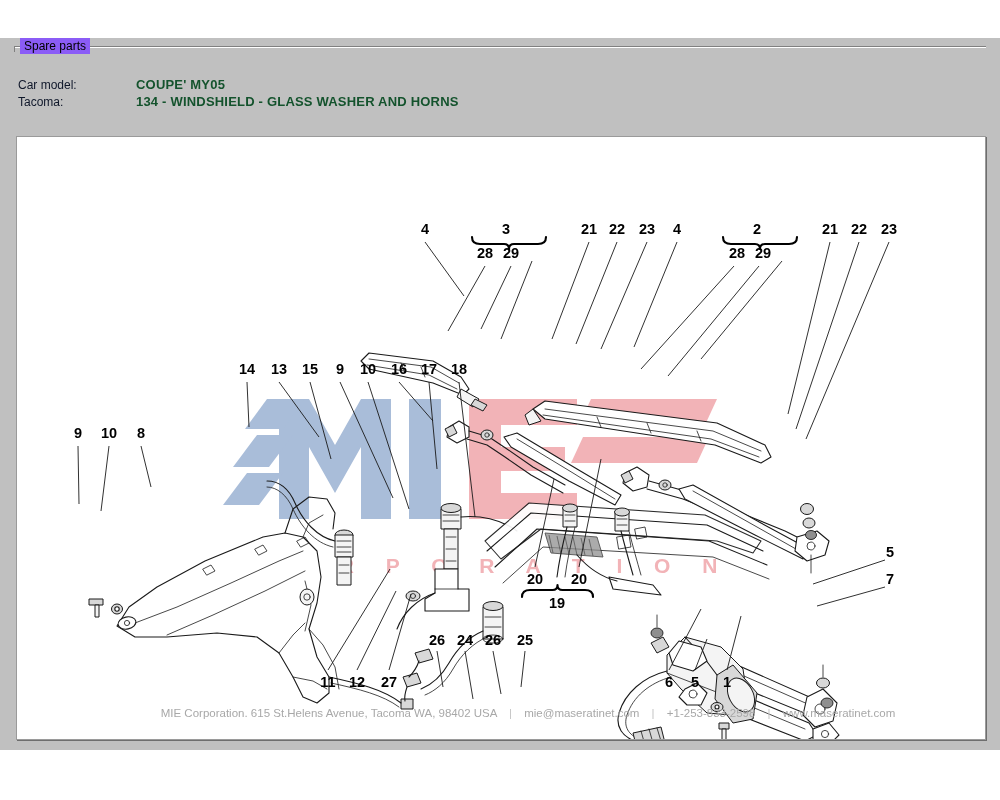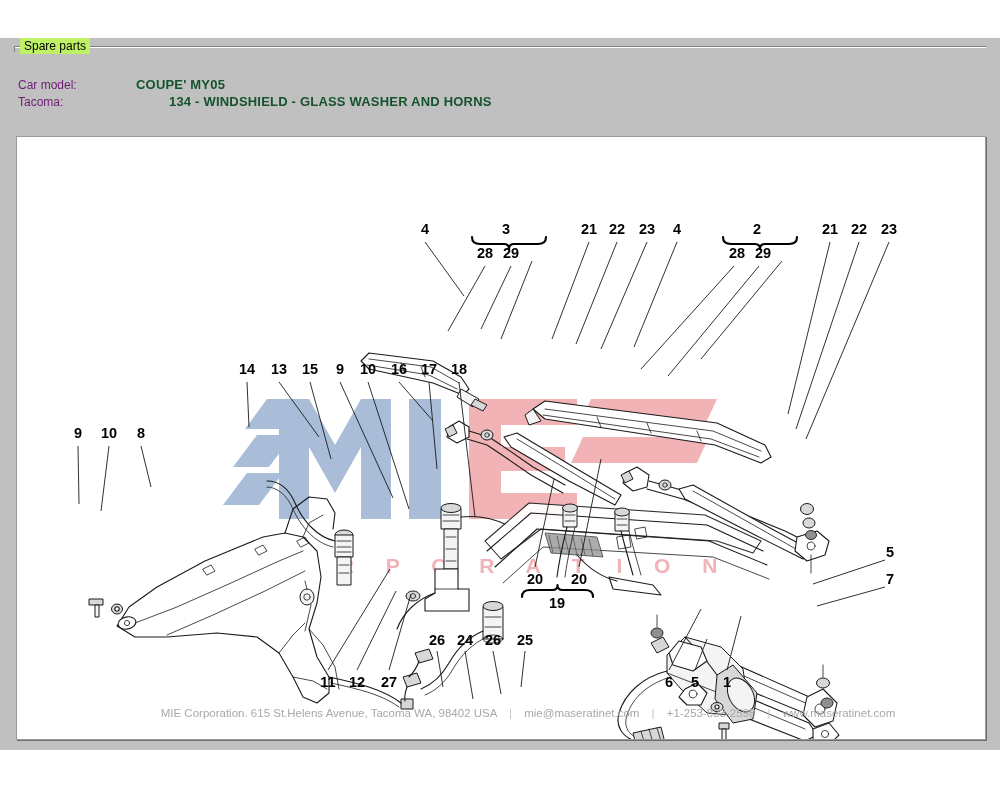--- a/index.html
+++ b/index.html
@@ -36,32 +36,32 @@
   }
   .groupbox-left {
     position: absolute;
     left: 14px; top: 8px;
     width: 0; height: 6px;
     border-left: 1px solid #808080;
   }
   .groupbox-title {
     position: absolute;
     left: 20px; top: 0px;
-    background: #bef264;
+    background: #8b5cf6;
     padding: 0 4px;
     font-size: 12px;
     color: #000;
     line-height: 16px;
     white-space: nowrap;
   }
   
   .hdr-label {
     position: absolute;
     font-size: 12px;
-    color: #701a75;
+    color: #0f172a;
     white-space: nowrap;
   }
   .hdr-value {
     position: absolute;
     font-size: 13px;
     font-weight: bold;
     color: #14532d;
     letter-spacing: 0.2px;
     white-space: nowrap;
   }
@@ -106,21 +106,21 @@
 
     <div class="groupbox"></div>
     <div class="groupbox-shadow"></div>
     <div class="groupbox-left"></div>
     <div class="groupbox-title">Spare parts</div>
 
     <div class="hdr-label" style="left:18px; top:40px;">Car model:</div>
     <div class="hdr-value" style="left:136px; top:39px;">COUPE' MY05</div>
 
     <div class="hdr-label" style="left:18px; top:57px;">Tacoma:</div>
-    <div class="hdr-value" style="left:136px; top:56px;margin-left:33px;">134 - WINDSHIELD - GLASS WASHER AND HORNS</div>
+    <div class="hdr-value" style="left:136px; top:56px;">134 - WINDSHIELD - GLASS WASHER AND HORNS</div>
 
     <div class="sheet">
       <div class="sheet-inner">
 
         <svg class="diagram-svg" width="968" height="602" viewBox="0 0 968 602">
           <defs>
             <style>
               .ln   { fill:none; stroke:#1a1a1a; stroke-width:1.1; stroke-linecap:round; stroke-linejoin:round; }
               .lnT  { fill:none; stroke:#1a1a1a; stroke-width:0.8; stroke-linecap:round; stroke-linejoin:round; }
               .lnH  { fill:none; stroke:#555; stroke-width:0.6; stroke-linecap:round; }

